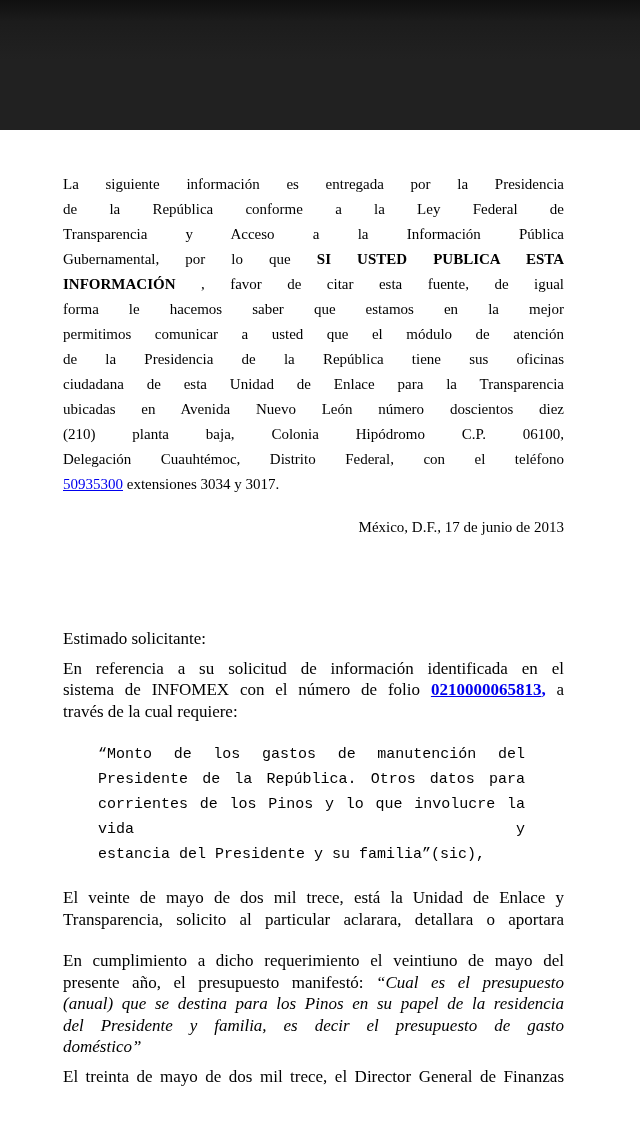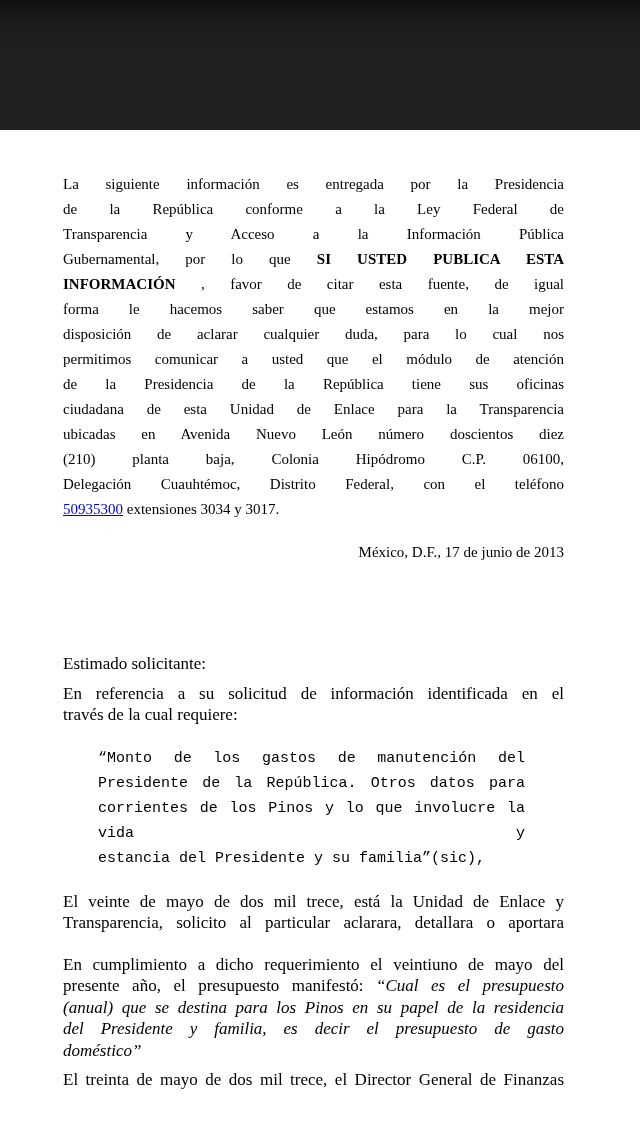--- a/index.html
+++ b/index.html
@@ -49,37 +49,37 @@
   <div class="top-bar"></div>
   <div class="page">
     <div id="doc">
         <div class="blk blk-intro sz-lg">
           <div class="line"><span>La siguiente información es entregada por la Presidencia</span></div>
           <div class="line"><span>de la República conforme a la Ley Federal de</span></div>
           <div class="line"><span>Transparencia y Acceso a la Información Pública</span></div>
           <div class="line"><span>Gubernamental, por lo que </span><span class="seg-bold">SI USTED PUBLICA ESTA</span></div>
           <div class="line"><span class="seg-bold">INFORMACIÓN</span><span> , favor de citar esta fuente, de igual</span></div>
           <div class="line"><span>forma le hacemos saber que estamos en la mejor</span></div>
-          <div class="line"><span>disposición de aclarar cualquier duda, para lo cual nos</span></div>
           <div class="line"><span>permitimos comunicar a usted que el módulo de atención</span></div>
           <div class="line"><span>de la Presidencia de la República tiene sus oficinas</span></div>
           <div class="line"><span>ciudadana de esta Unidad de Enlace para la Transparencia</span></div>
           <div class="line"><span>ubicadas en Avenida Nuevo León número doscientos diez</span></div>
           <div class="line"><span>(210) planta baja, Colonia Hipódromo C.P. 06100,</span></div>
           <div class="line"><span>Delegación Cuauhtémoc, Distrito Federal, con el teléfono</span></div>
           <div class="line last"><a class="seg-link">50935300</a><span> extensiones 3034 y 3017.</span></div>
         </div>
         <div class="blk blk-date sz-lg right">
           <div class="line last"><span>México, D.F., 17 de junio de 2013</span></div>
         </div>
         <div class="blk blk-salutation sz-sm">
           <div class="line last"><span>Estimado solicitante:</span></div>
         </div>
         <div class="blk blk-reference sz-sm">
           <div class="line"><span>En referencia a su solicitud de información identificada en el</span></div>
+          <div class="line"><span>sistema de INFOMEX con el número de folio </span><a class="seg-linkb">0210000065813</a><span class="seg-boldblue">,</span><span> a</span></div>
           <div class="line last"><span>través de la cual requiere:</span></div>
         </div>
         <div class="blk blk-quote sz-lg">
           <div class="line"><span>“Monto de los gastos de manutención del</span></div>
           <div class="line"><span>Presidente de la República. Otros datos para</span></div>
           <div class="line"><span>corrientes de los Pinos y lo que involucre la vida y</span></div>
           <div class="line last"><span>estancia del Presidente y su familia”(sic),</span></div>
         </div>
         <div class="blk blk-veinte sz-sm">
           <div class="line"><span>El veinte de mayo de dos mil trece, está la Unidad de Enlace y</span></div>

